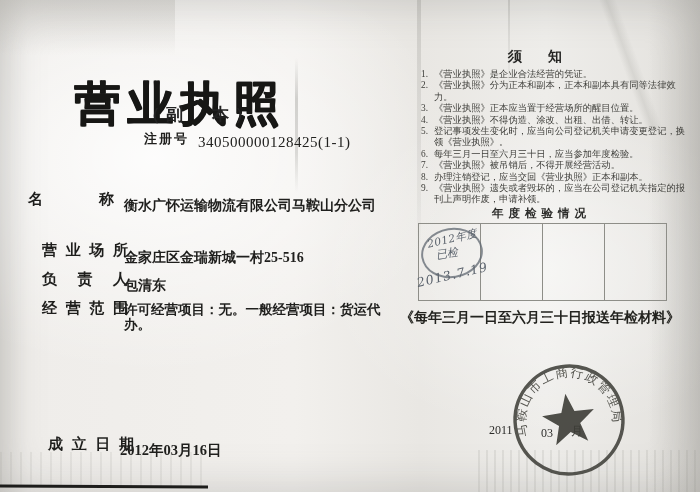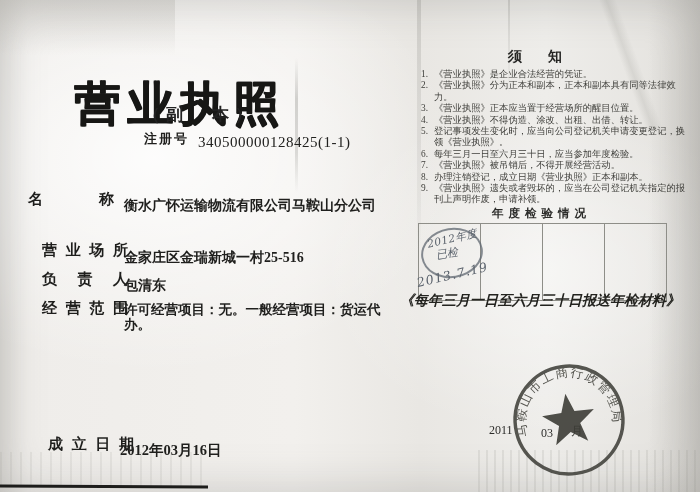--- a/index.html
+++ b/index.html
@@ -51,21 +51,21 @@
   
   .notice-title{left:420px;top:48px;width:230px;text-align:center;font-family:"Liberation Sans",sans-serif;font-weight:bold;font-size:14px;letter-spacing:26px;text-indent:26px;color:#252523;white-space:nowrap;}
   .notice-list{left:421px;top:69px;width:267px;font-size:9.3px;line-height:11.4px;color:#3e3e3a;}
   .notice-item{position:relative;padding-left:13px;}
   .notice-item .num{position:absolute;left:0;top:0;}
   
   .annual-title{left:418px;top:206px;width:247px;text-align:center;font-family:Liberation Serif, serif;font-size:11.5px;font-weight:bold;letter-spacing:5px;color:#2c2c2a;white-space:nowrap;}
   .annual-table{left:418px;top:223px;width:247px;height:76px;display:flex;border:1px solid #8e8e88;}
   .annual-cell{flex:1;border-left:1px solid #8e8e88;}
   .annual-cell:first-child{border-left:none;}
-  .annual-footer{left:400px;top:292px;width:270px;text-align:left;font-weight:bold;font-size:14px;color:#23231f;white-space:nowrap;font-style:italic;}
+  .annual-footer{left:400px;top:309px;width:270px;text-align:left;font-weight:bold;font-size:14px;color:#23231f;white-space:nowrap;}
   
   .hand{font-family:"DejaVu Serif","Liberation Serif",serif;font-style:italic;color:#59616b;}
   .hw-circle{left:421px;top:228px;width:58px;height:46px;border:2px solid rgba(95,103,112,.75);border-radius:50%;transform:rotate(-9deg);}
   .hw-line1{left:427px;top:232px;font-size:10.5px;transform:rotate(-13deg);letter-spacing:.5px;}
   .hw-line2{left:436px;top:246px;font-size:11px;transform:rotate(-9deg);}
   .hw-date{left:416px;top:267px;font-size:12.5px;transform:rotate(-13deg);letter-spacing:1px;}
   
   .issue-date{font-size:12px;color:#2c2c2a;z-index:1;}
   .idate-y{left:489px;top:423px;} .idate-m{left:541px;top:426px;} .idate-mu{left:571px;top:423px;}
   .seal{left:511px;top:362px;width:116px;height:116px;z-index:2;transform:rotate(-8deg);opacity:.9;}
@@ -107,21 +107,21 @@
 
   <div class="abs notice-title">须知</div>
   <div class="abs notice-list">
     <div class="notice-item"><span class="num">1.</span><span>《营业执照》是企业合法经营的凭证。</span></div>
     <div class="notice-item"><span class="num">2.</span><span>《营业执照》分为正本和副本，正本和副本具有同等法律效力。</span></div>
     <div class="notice-item"><span class="num">3.</span><span>《营业执照》正本应当置于经营场所的醒目位置。</span></div>
     <div class="notice-item"><span class="num">4.</span><span>《营业执照》不得伪造、涂改、出租、出借、转让。</span></div>
     <div class="notice-item"><span class="num">5.</span><span>登记事项发生变化时，应当向公司登记机关申请变更登记，换领《营业执照》。</span></div>
     <div class="notice-item"><span class="num">6.</span><span>每年三月一日至六月三十日，应当参加年度检验。</span></div>
     <div class="notice-item"><span class="num">7.</span><span>《营业执照》被吊销后，不得开展经营活动。</span></div>
-    <div class="notice-item"><span class="num">8.</span><span>办理注销登记，成立日期《营业执照》正本和副本。</span></div>
+    <div class="notice-item"><span class="num">8.</span><span>办理注销登记，应当交回《营业执照》正本和副本。</span></div>
     <div class="notice-item"><span class="num">9.</span><span>《营业执照》遗失或者毁坏的，应当在公司登记机关指定的报刊上声明作废，申请补领。</span></div>
   </div>
 
   <div class="abs annual-title">年度检验情况</div>
   <div class="abs annual-table">
     <div class="annual-cell"></div>
     <div class="annual-cell"></div>
     <div class="annual-cell"></div>
     <div class="annual-cell"></div>
   </div>

